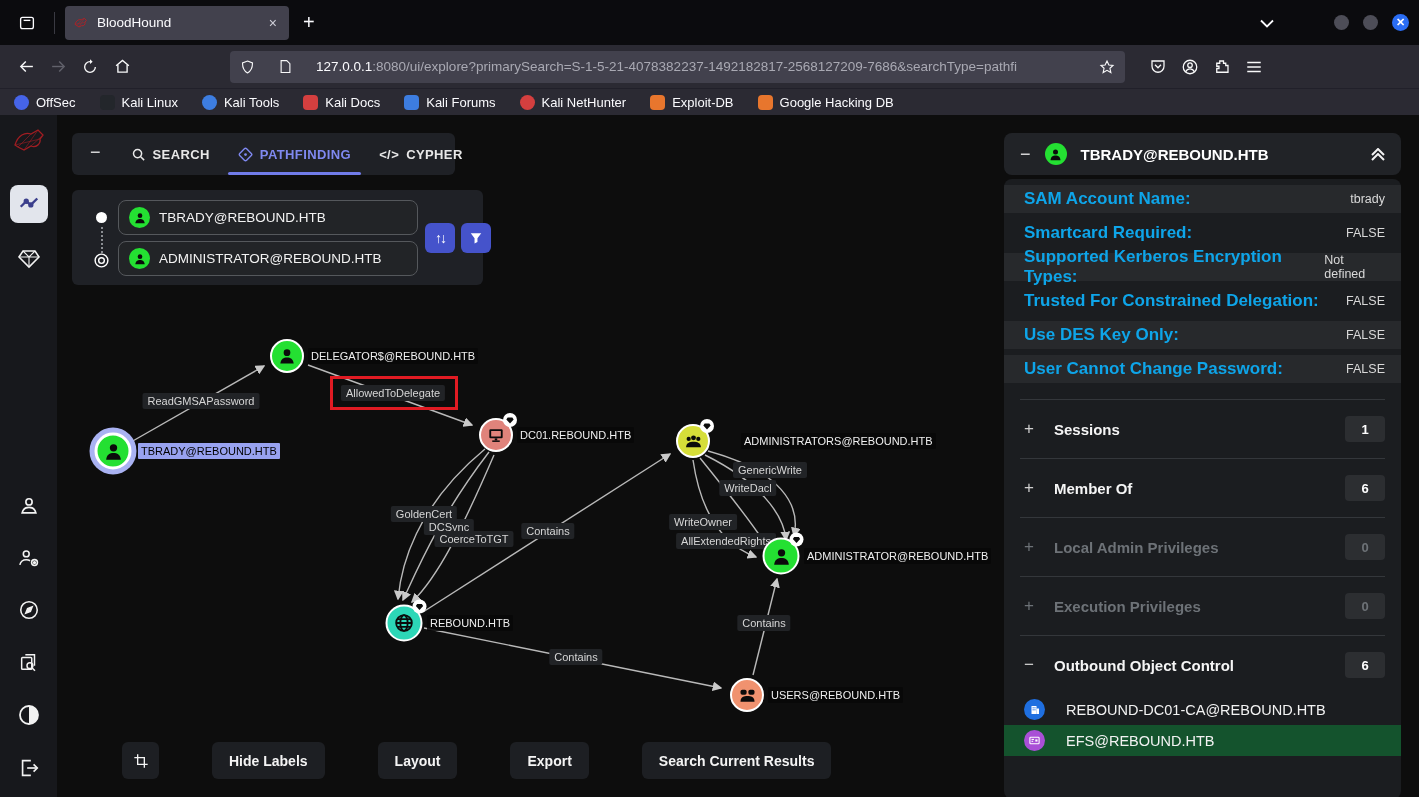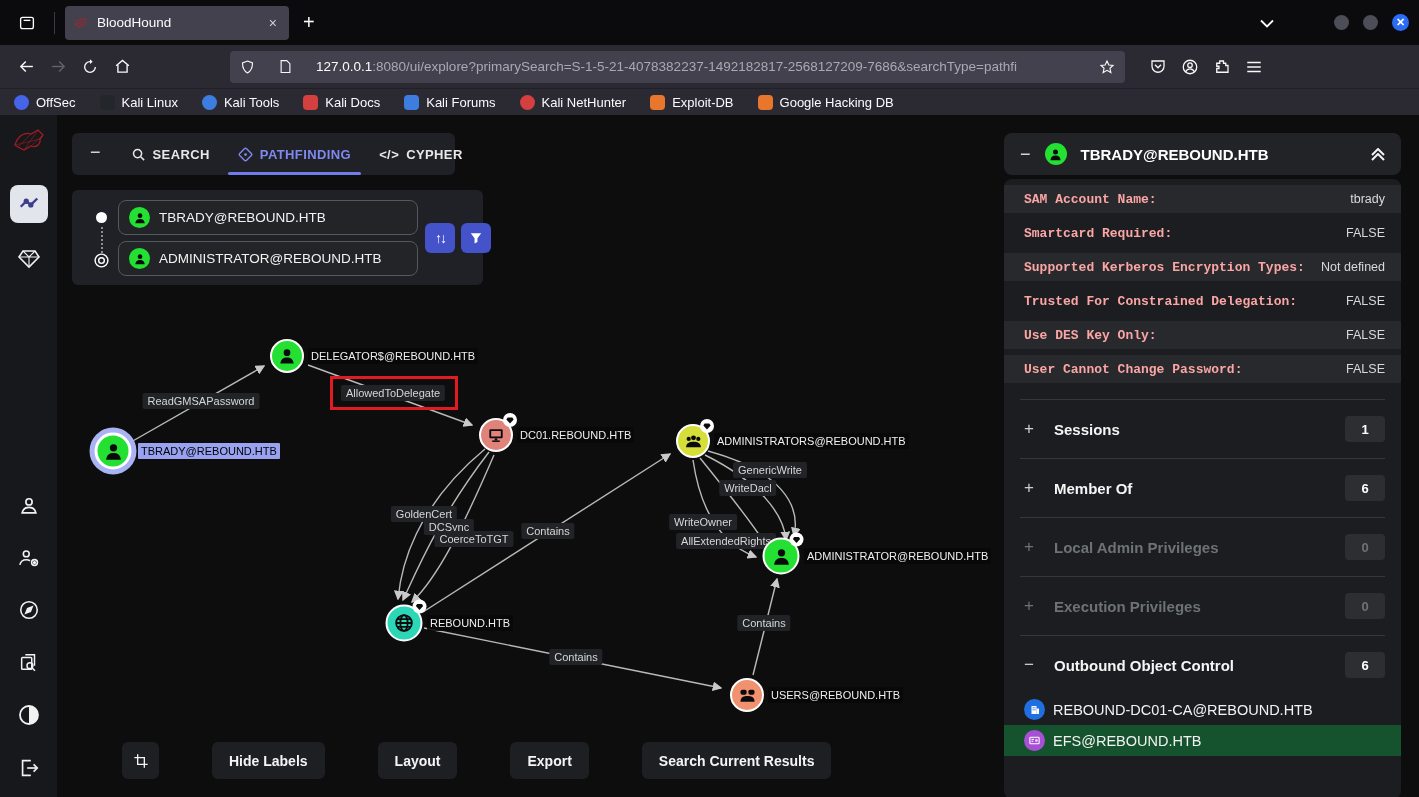--- a/index.html
+++ b/index.html
@@ -93,30 +93,30 @@
   .tbtn.icon-only { width:37px; padding:0; }
 
   
   .obj-panel { position:absolute; left:947px; top:18px; width:397px; height:680px; }
   .obj-header { height:42px; background:#212327; border-radius:8px; display:flex; align-items:center; padding:0 16px; gap:14px; }
   .obj-title { color:#fff; font-size:15px; font-weight:bold; flex:1; }
   .obj-body { margin-top:4px; background:#1b1d20; border-radius:8px; padding-top:6px; height:620px; overflow:hidden; }
   .prop-row { height:28px; margin-bottom:6px; display:flex; align-items:center; justify-content:space-between;
               padding:0 16px 0 20px; }
   .prop-row.alt { background:#27292c; }
-  .prop-label { color:#fca5a5; font-size:13px; font-weight:bold;font-family:Liberation Mono, monospace; }
+  .prop-label { color:#0ea5e9; font-size:17px; font-weight:bold; }
   .prop-value { color:#d9d9d9; font-size:12.5px; }
   .sec-divider { height:1px; background:#34373b; margin:0 16px; }
   .section { height:58px; display:flex; align-items:center; padding:0 16px 0 20px; gap:16px; }
   .sec-plus { color:#cfcfcf; font-size:17px; width:14px; }
   .sec-label { color:#f5f5f5; font-size:15px; font-weight:bold; flex:1; }
   .sec-count { width:40px; height:26px; background:#2c2e31; border-radius:4px; color:#fff; font-size:13px;
                font-weight:bold; display:flex; align-items:center; justify-content:center; }
   .section.disabled .sec-plus, .section.disabled .sec-label, .section.disabled .sec-count { color:#6d7277; }
-  .obj-item { height:31px; display:flex; align-items:center; gap:8px; padding:0 20px; }
+  .obj-item { height:31px; display:flex; align-items:center; gap:21px; padding:0 20px; }
   .obj-item.alt { background:#14532d; }
   .obj-item-label { color:#f2f2f2; font-size:14.5px; }
   .chev2 { display:flex; flex-direction:column; gap:-2px; }
 </style>
 </head>
 <body>
 
 <div class="tabstrip">
   <span class="ffview">
     <svg width="18" height="18" viewBox="0 0 24 24" fill="none" stroke="#fbfbfe" stroke-width="1.8">
@@ -372,21 +372,21 @@
           <circle cx="17.5" cy="9" r="2.4" fill="#0b0b0b"></circle>
           <circle cx="12" cy="7.8" r="2.8" fill="#0b0b0b"></circle>
           <path d="M3.5 18.5 C3.8 13.8 7.6 12.4 12 12.4 C16.4 12.4 20.2 13.8 20.5 18.5 Z" fill="#0b0b0b"></path>
         </svg>
       <span class="badge">
           <svg width="8" height="7" viewBox="0 0 12 10">
             <path d="M2.5 0.5 H9.5 L11.5 3.5 L6 9.5 L0.5 3.5 Z" fill="#0b0b0b"></path>
           </svg>
         </span>
     </div>
-    <span class="nlabel" style="left:657px; top:326px;">ADMINISTRATORS@REBOUND.HTB</span>
+    <span class="nlabel" style="left:684px; top:326px;">ADMINISTRATORS@REBOUND.HTB</span>
 
     <div class="node" style="left: 724px; top: 441px; width: 37px; height: 37px; background: rgb(36, 224, 50);">
       <svg width="22" height="22" viewBox="0 0 24 24">
           <circle cx="12" cy="8" r="4" fill="#0b0b0b"></circle>
           <path d="M4 21 C4.5 15.5 8 13.7 12 13.7 C16 13.7 19.5 15.5 20 21 Z" fill="#0b0b0b"></path>
         </svg>
       <span class="badge">
           <svg width="8" height="7" viewBox="0 0 12 10">
             <path d="M2.5 0.5 H9.5 L11.5 3.5 L6 9.5 L0.5 3.5 Z" fill="#0b0b0b"></path>
           </svg>

